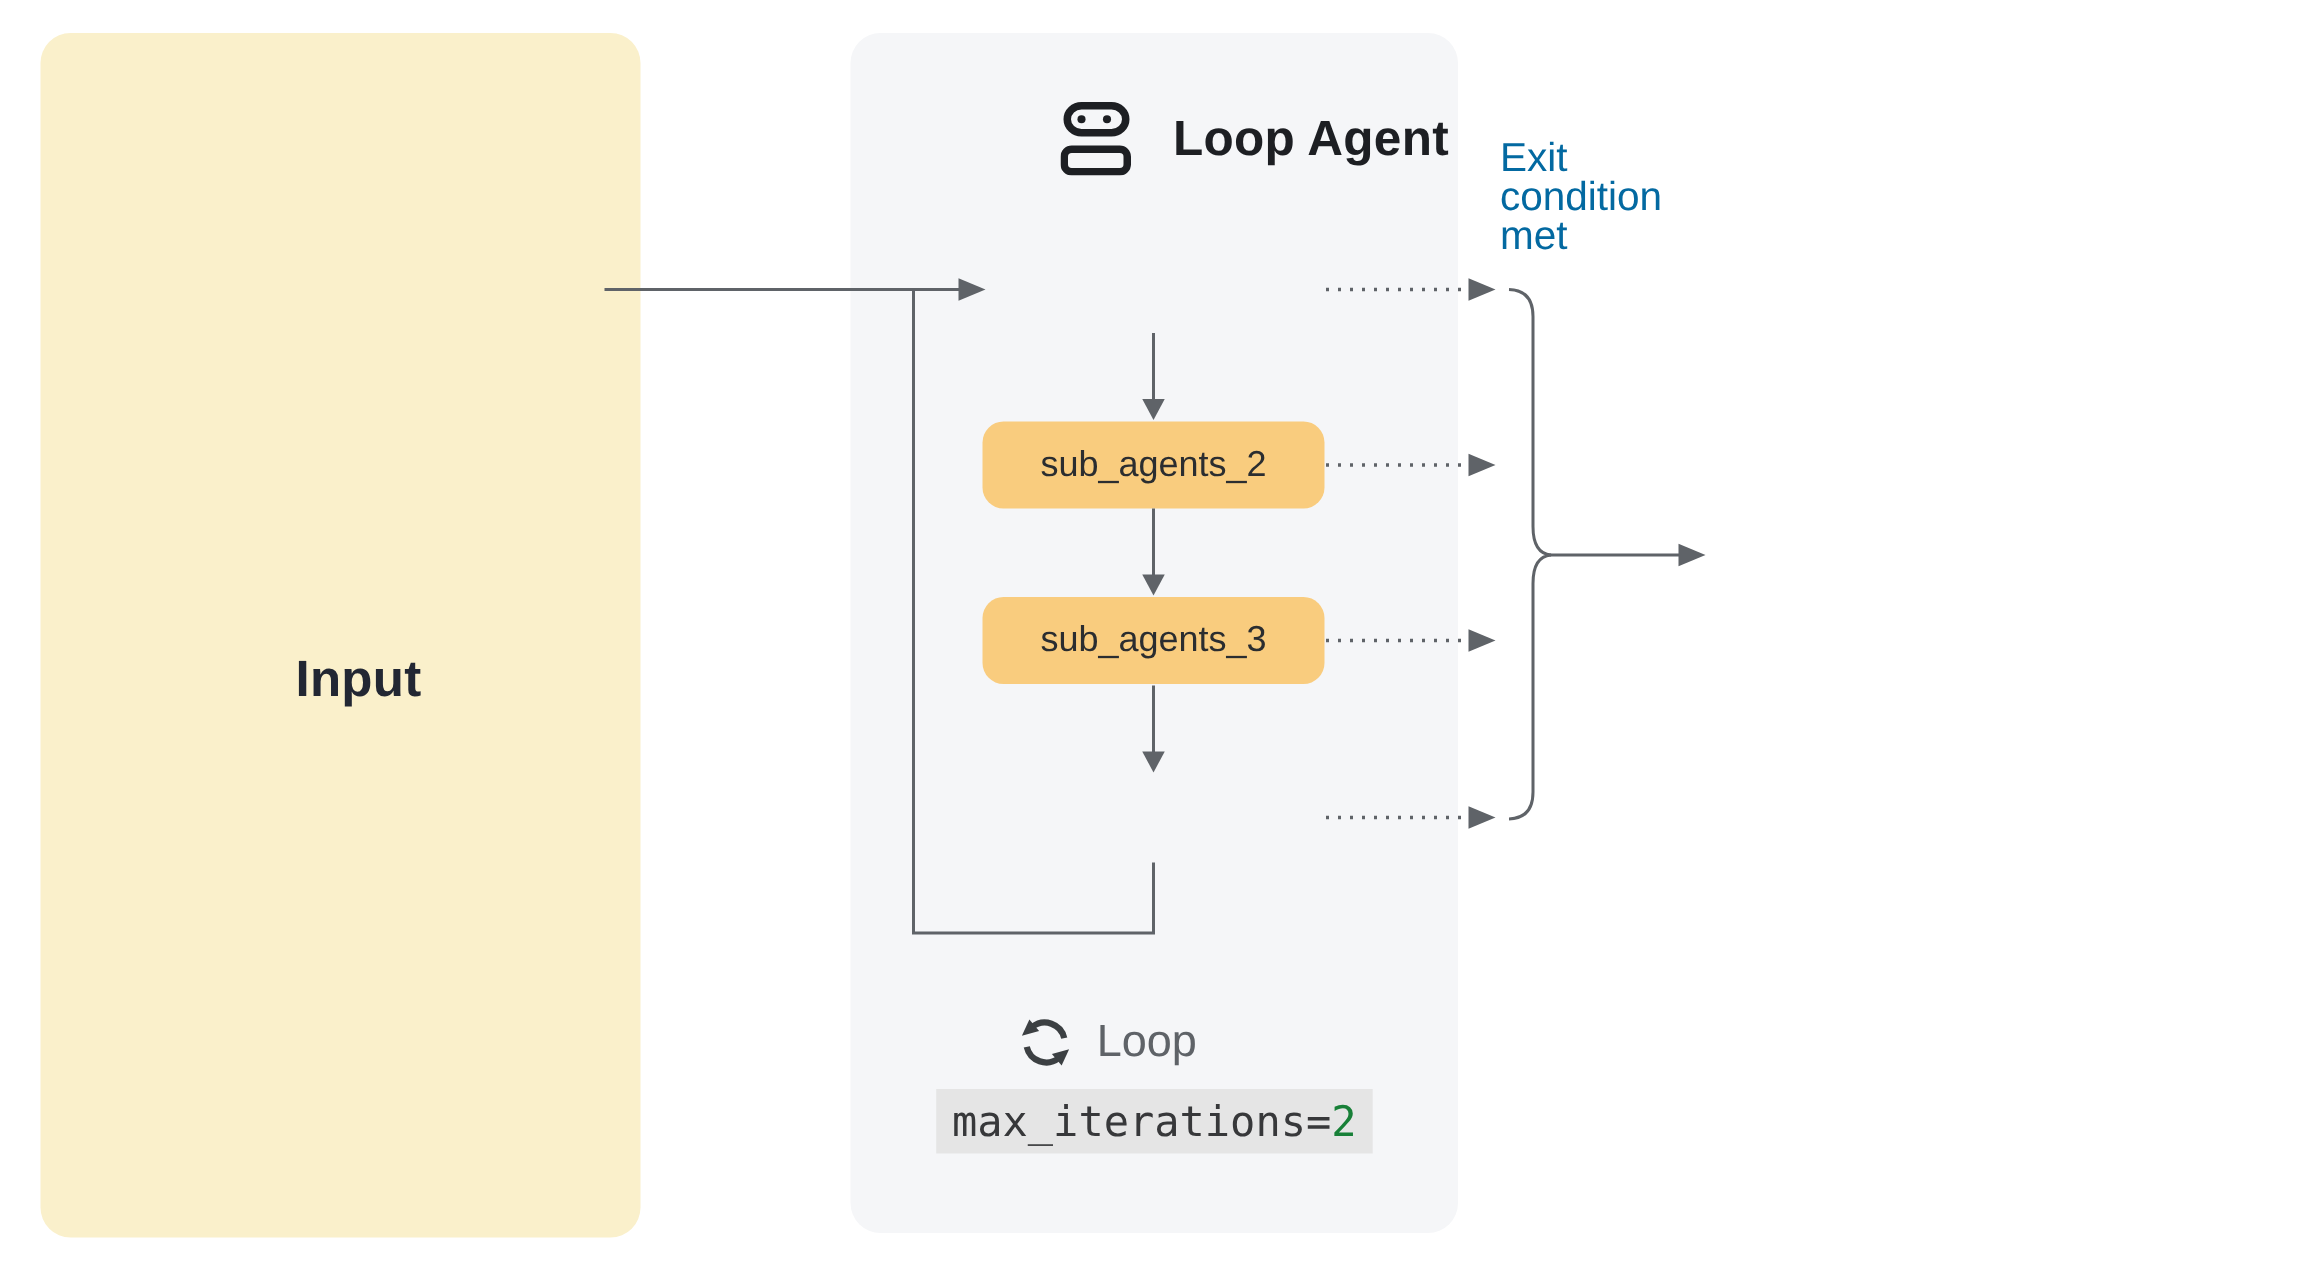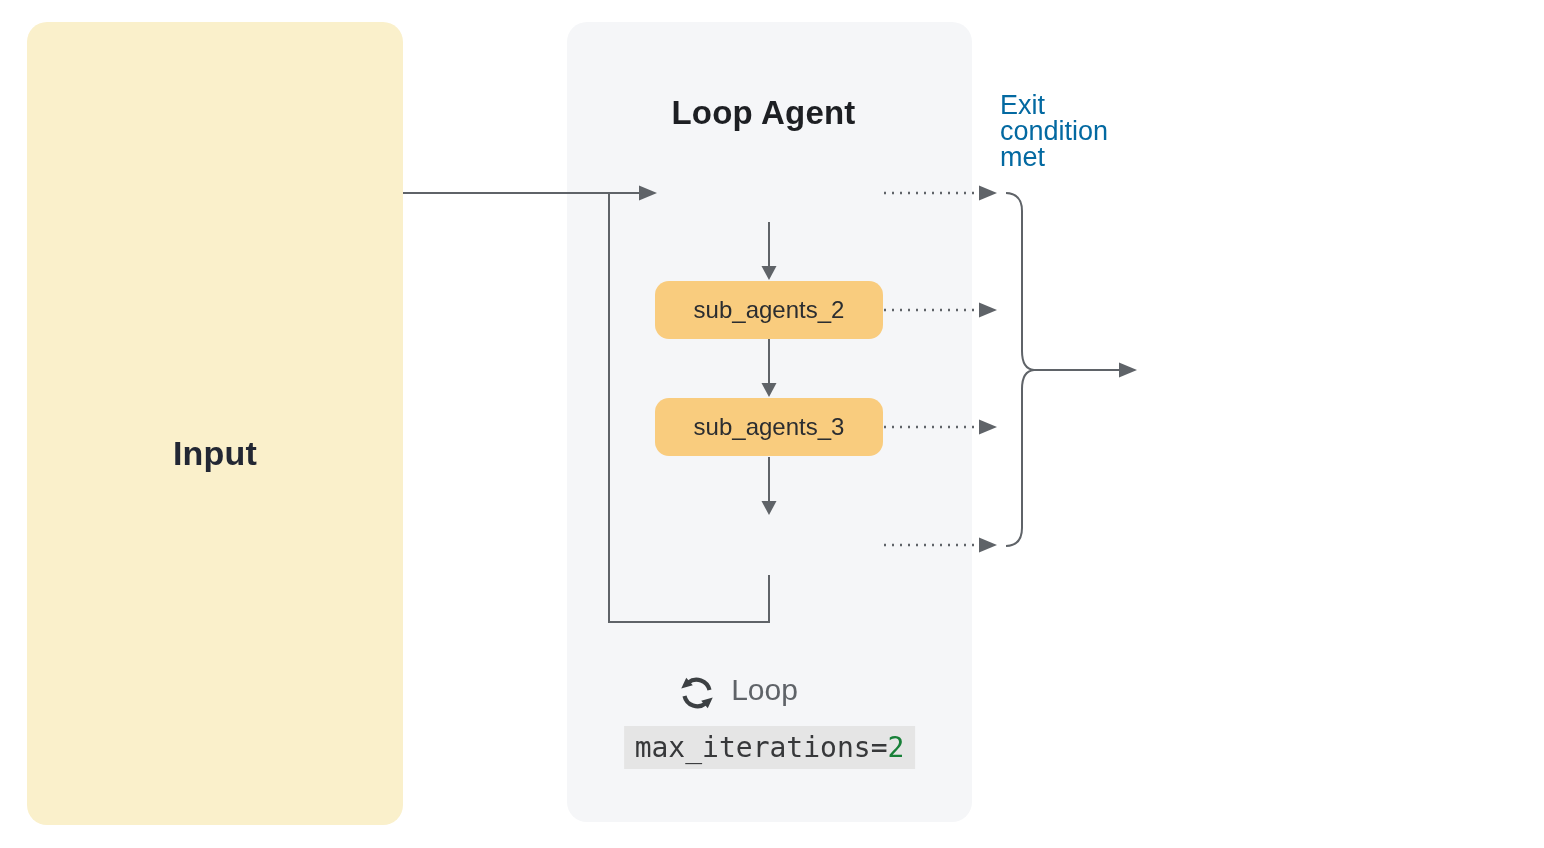--- a/index.html
+++ b/index.html
@@ -2,47 +2,46 @@
 <html><head>
 <meta charset="utf-8">
 <style>
   html,body{margin:0;padding:0;background:#ffffff;}
   .canvas{
     position:relative;width:1544px;height:848px;background:#ffffff;overflow:hidden;
     font-family:"Liberation Sans", sans-serif;
   }
   .io-box{
     position:absolute;background:#FAF0CB;border-radius:20px;
-    display:flex;align-items:center;justify-content:center;
+    display:flex;align-items:center;justify-content:center;padding-left:24px;
   }
   .io-box.input{left:27px;top:22px;width:376px;height:803px;}
   .io-box.output{left:1137px;top:22px;width:375px;height:803px;}
   .io-label{
     font-size:34px;font-weight:600;color:#222733;transform:translateY(30px);
     letter-spacing:.2px;
   }
   .panel{
     position:absolute;left:567px;top:22px;width:405px;height:800px;
     background:#F5F6F8;border-radius:20px;
   }
   .panel-header{
     position:absolute;top:44px;left:0;right:0;height:52px;
-    display:flex;align-items:center;justify-content:flex-start;gap:28px;
+    display:flex;align-items:center;justify-content:flex-end;gap:28px;
     transform:translateX(-6px);
-    flex-direction:column;
   }
   .panel-title{font-size:33px;font-weight:600;color:#1D1F23;letter-spacing:.2px;}
   .agent-box{
     position:absolute;left:88px;width:228px;height:58px;background:#F9CC7E;
     border-radius:14px;display:flex;align-items:center;justify-content:center;
   }
   .agent-box span{font-size:24px;color:#2B2D30;}
   .loop-row{
     position:absolute;top:651px;left:0;right:0;height:44px;
-    display:flex;justify-content:center;gap:14px;
+    display:flex;align-items:center;justify-content:center;gap:14px;
     transform:translateX(-32px);
   }
   .loop-label{font-size:30px;color:#5F6368;}
   .code-band{
     position:absolute;top:704px;left:50%;transform:translateX(-50%);
     background:#e5e5e5;padding:5px 11px;white-space:nowrap;
     font-family:"DejaVu Sans Mono", monospace;font-size:28px;color:#37383A;
   }
   .code-band .code-val{color:#188038;}
   .exit-note{

